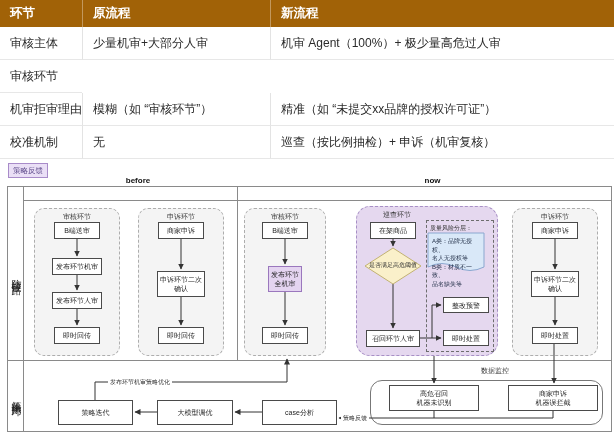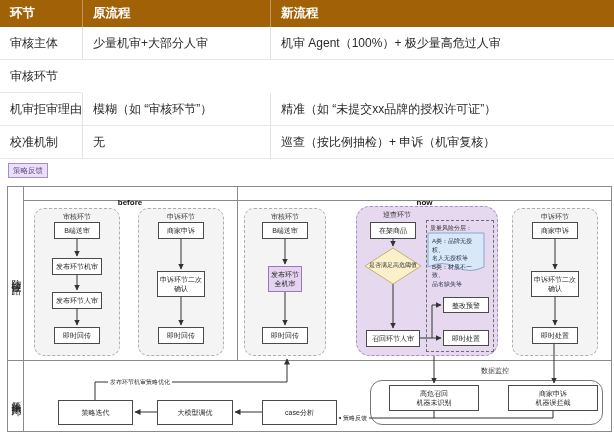--- a/index.html
+++ b/index.html
@@ -20,21 +20,21 @@
   .tag { position:absolute; left:8px; top:163px; font-size:7.5px; color:#5E4B8B;
          background:#EADFF6; border:1px solid #A88BC9; padding:1px 4px; line-height:11px; }
 
   
   .frame { position:absolute; left:7px; top:186px; width:605px; height:246px; border:1px solid #8a8a8a; }
   .vline-lane { position:absolute; left:23px; top:186px; width:1px; height:246px; background:#8a8a8a; }
   .vline-col  { position:absolute; left:237px; top:186px; width:1px; height:174px; background:#8a8a8a; }
   .hline-head { position:absolute; left:23px; top:200px; width:589px; height:1px; background:#8a8a8a; }
   .hline-row  { position:absolute; left:7px; top:360px; width:605px; height:1px; background:#8a8a8a; }
 
-  .colhead { position:absolute; top:198px; font-size:8px; font-weight:bold; text-align:center; color:#111; }
+  .colhead { position:absolute; top:176px; font-size:8px; font-weight:bold; text-align:center; color:#111;margin-left:8px; }
   .lane { position:absolute; left:8px; width:15px; writing-mode:vertical-rl; text-orientation:upright;
           font-size:10px; letter-spacing:2px; color:#222; text-align:center; }
 
   .grp { position:absolute; background:#F4F4F4; border:1px dashed #ADADAD; border-radius:10px; }
   .grp-purple { background:#E5D8EF; border:1px dashed #A78FC5; border-radius:14px; }
   .gtitle { position:absolute; width:100%; top:3px; text-align:center; font-size:7px; color:#333; }
 
   .bx { position:absolute; background:#fff; border:1px solid #4a4a4a; display:flex; align-items:center;
         justify-content:center; text-align:center; font-size:7px; line-height:9px; color:#1d1d1d; }
   .bx-purple { background:#E4D4F0; border:1px solid #9A77BD; }

